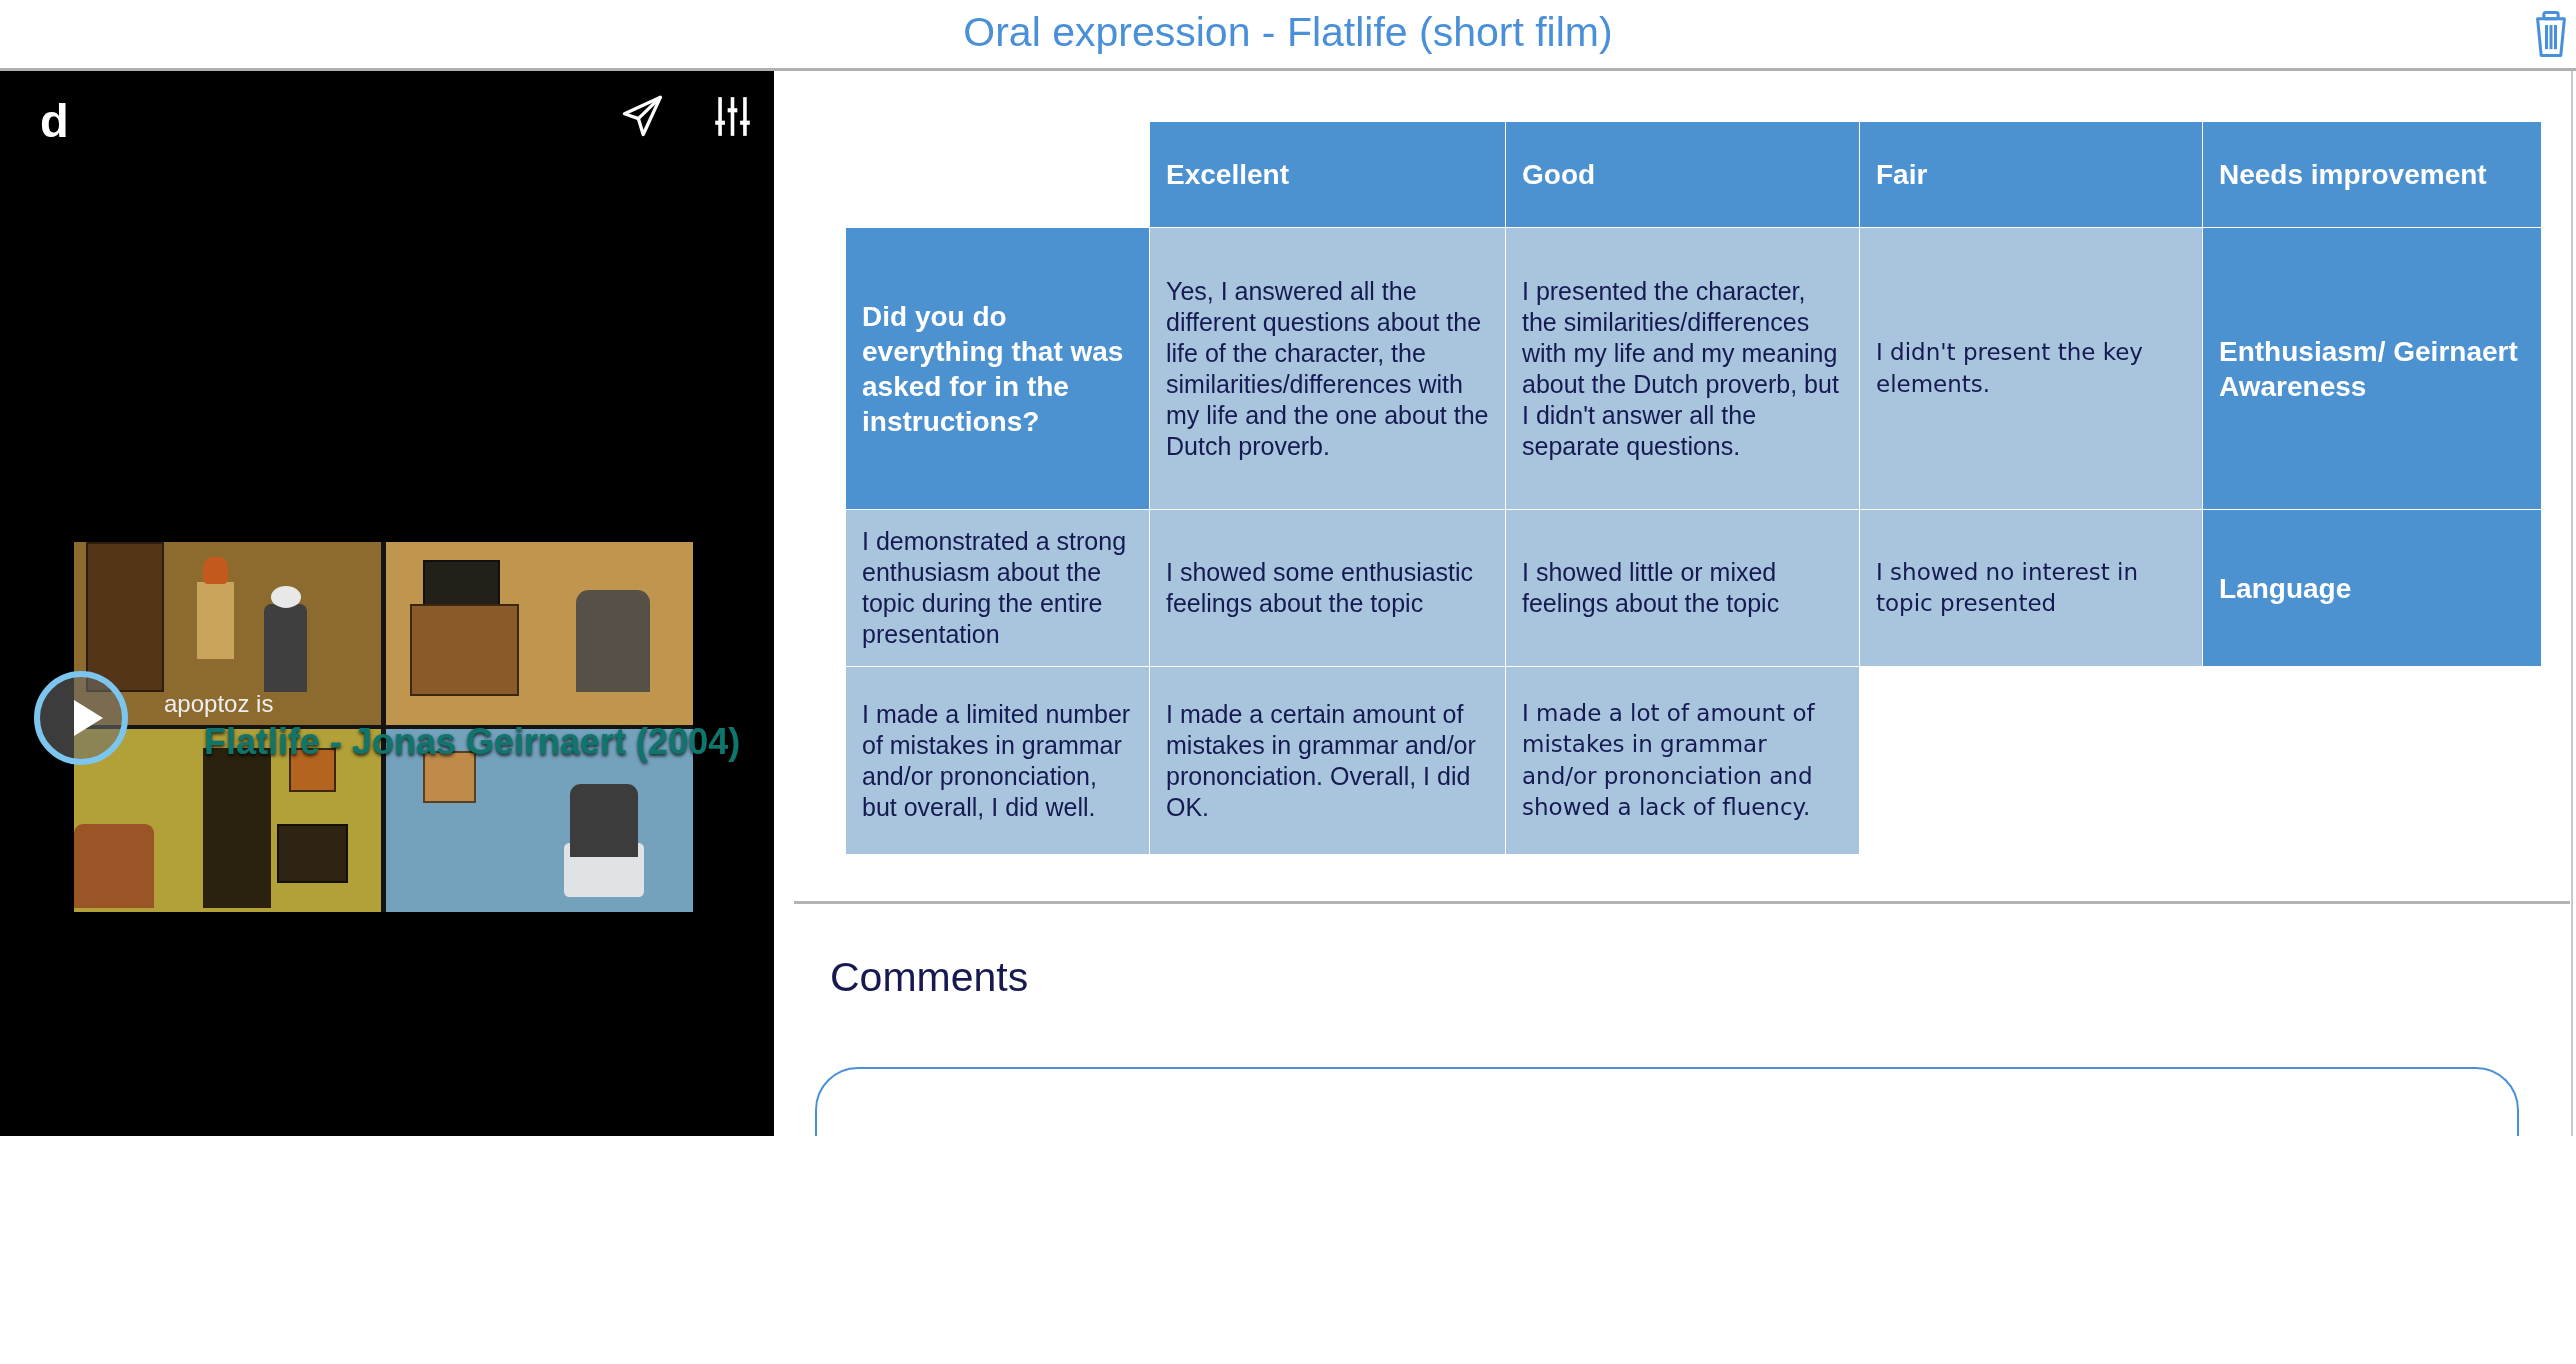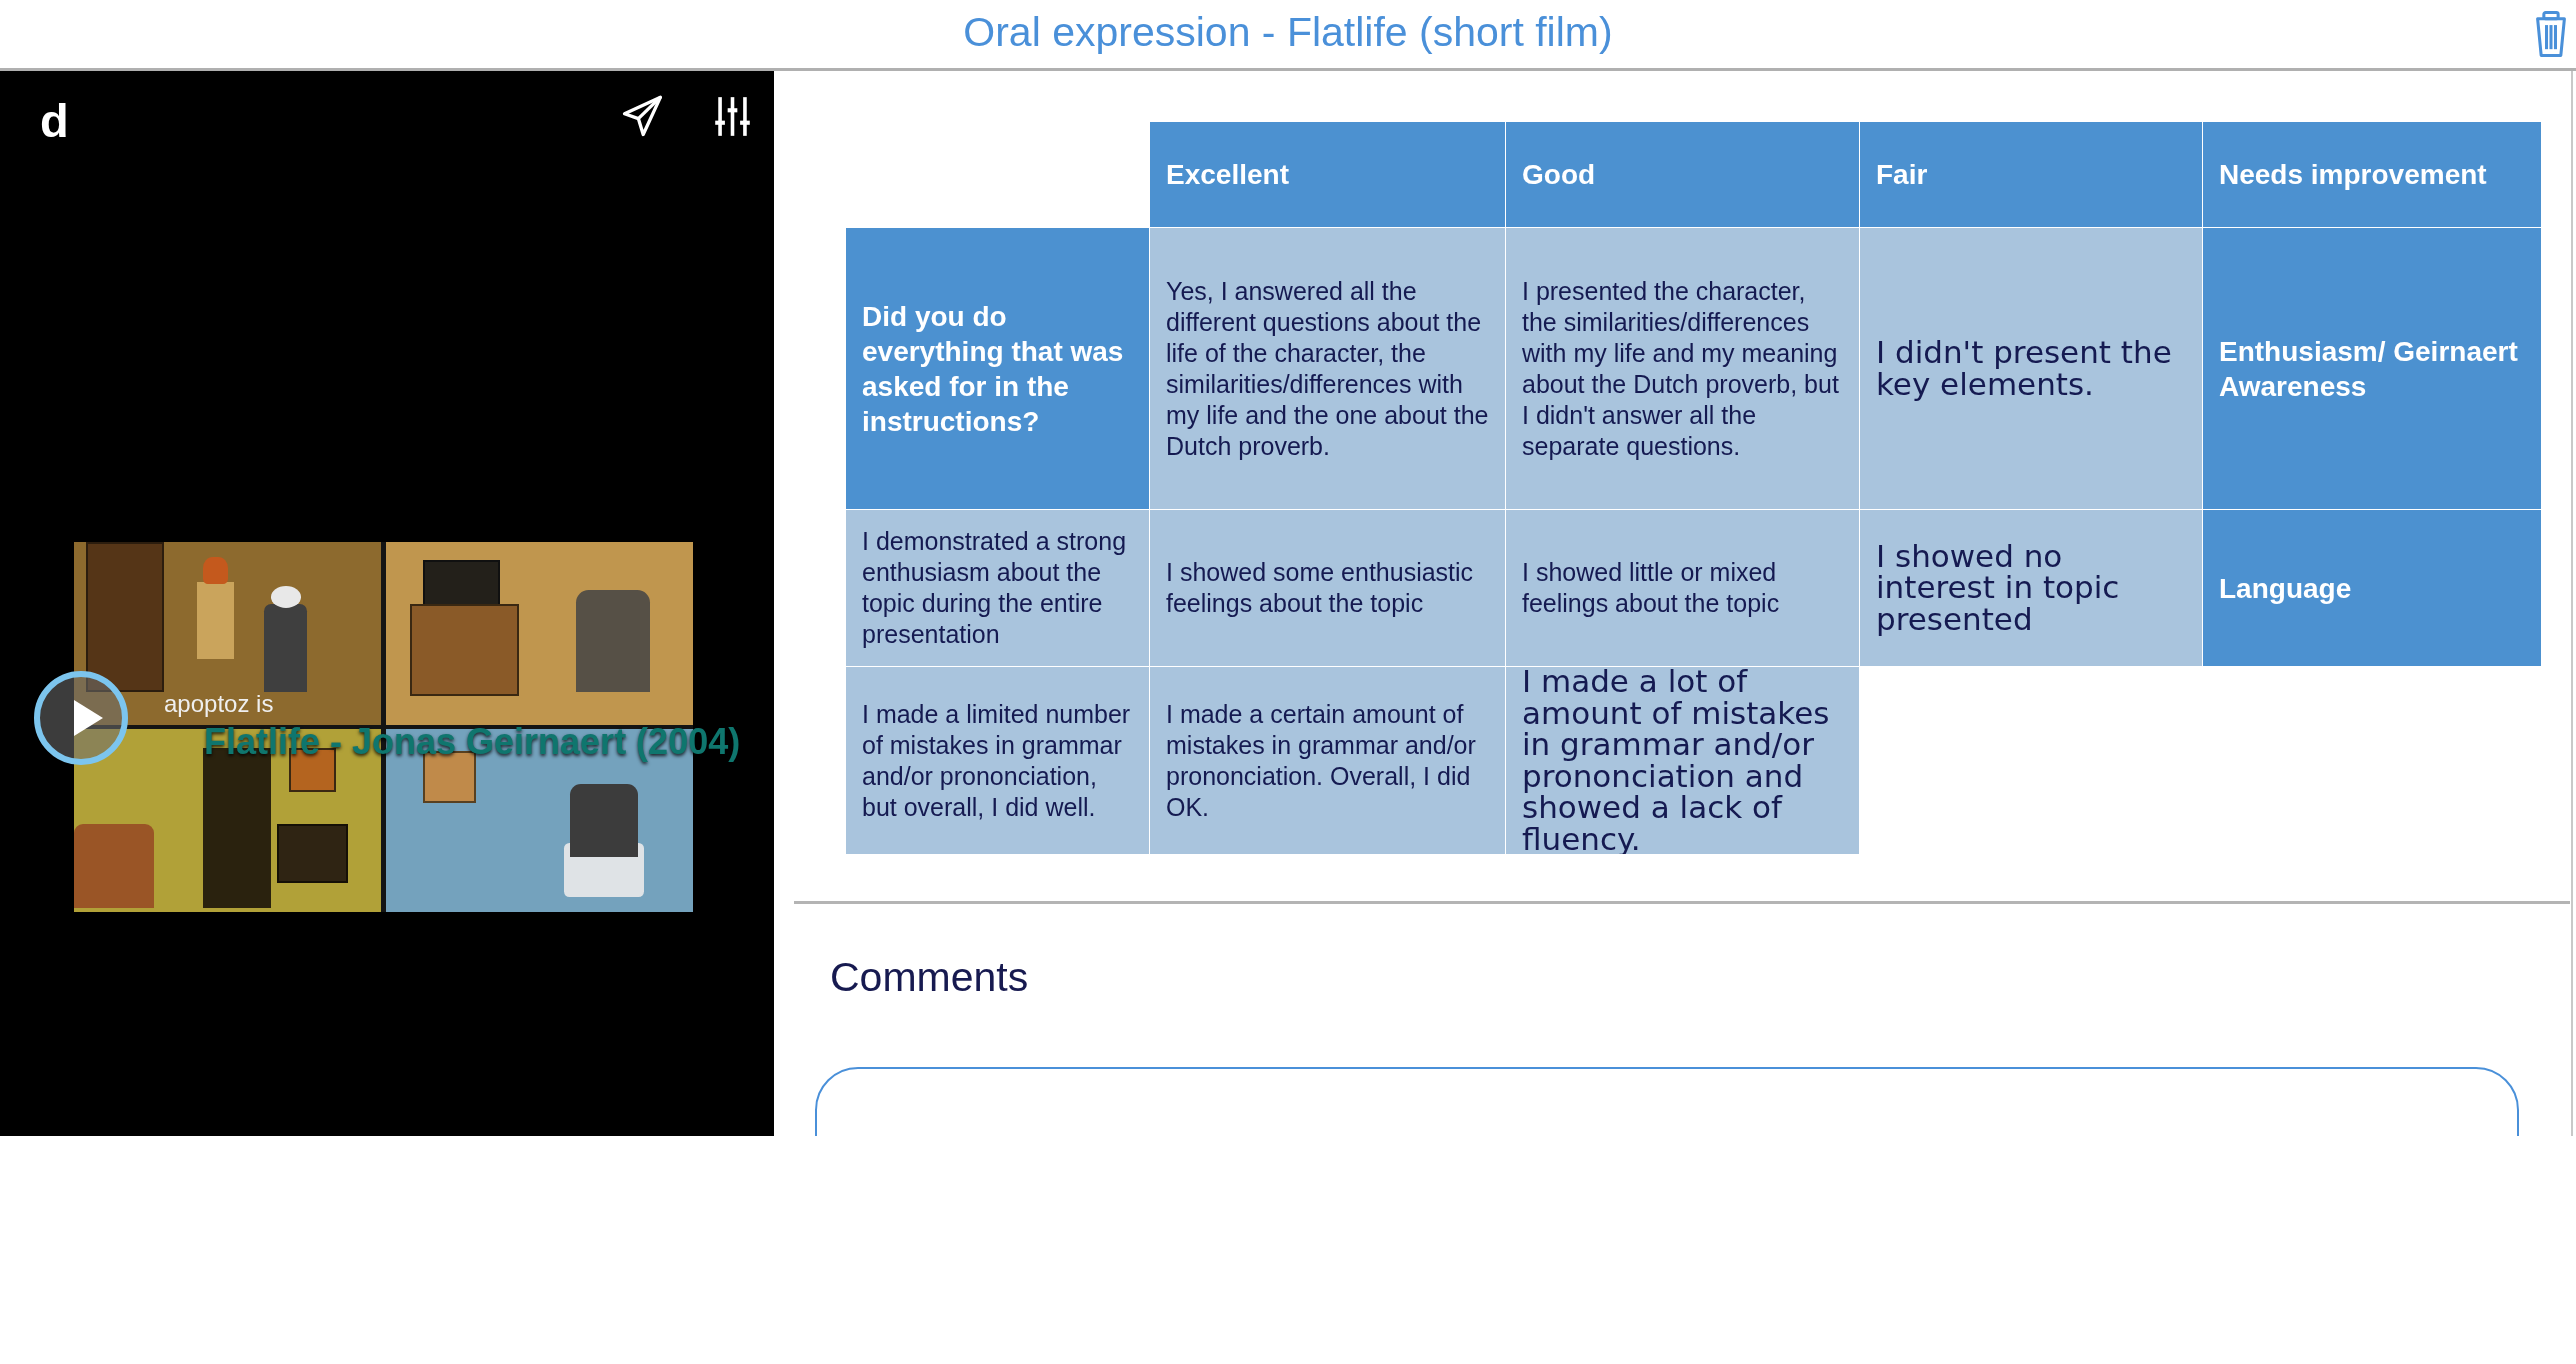--- a/index.html
+++ b/index.html
@@ -61,21 +61,21 @@
 
   
   .rubric{position:absolute;left:830px;top:122px;display:grid;
           grid-template-columns:303px 355px 353px 342px 338px;
           grid-template-rows:105px 281px 156px 187px;gap:1px;margin-left:16px;}
   .cell{display:flex;align-items:center;overflow:hidden;box-sizing:border-box;}
   .corner{background:transparent;}
   .hcell{background:#4c91d0;color:#fff;font-weight:bold;font-size:28px;line-height:1.2;padding:0 16px;}
   .rhcell{background:#4c91d0;color:#fff;font-weight:bold;font-size:28px;line-height:1.25;padding:0 16px;}
   .bcell{background:#a9c4dd;color:#151a51;font-size:25px;line-height:31px;padding:12.6px 16px;cursor:pointer;}
-  .bcell.wide{font-family:"DejaVu Sans",sans-serif;font-size:31px;line-height:31.5px;}
+  .bcell.wide{font-family:"DejaVu Sans",sans-serif;font-size:23px;line-height:31.5px;}
 
   
   .comments-divider{position:absolute;left:794px;top:901px;width:1776px;height:2.7px;background:#b4b4b4;}
   .comments-label{position:absolute;left:830px;top:954px;font-size:41px;color:#171a50;}
   .comments-box{position:absolute;left:815px;top:1067px;width:1704px;height:270px;
                 box-sizing:border-box;border:2.7px solid #4a90d9;border-radius:43px;
                 padding:23.4px 29px;font-size:27px;color:#151a51;background:#fff;
                 font-family:"Liberation Sans",sans-serif;resize:none;outline:none;}
   svg{display:block;}
 </style>

